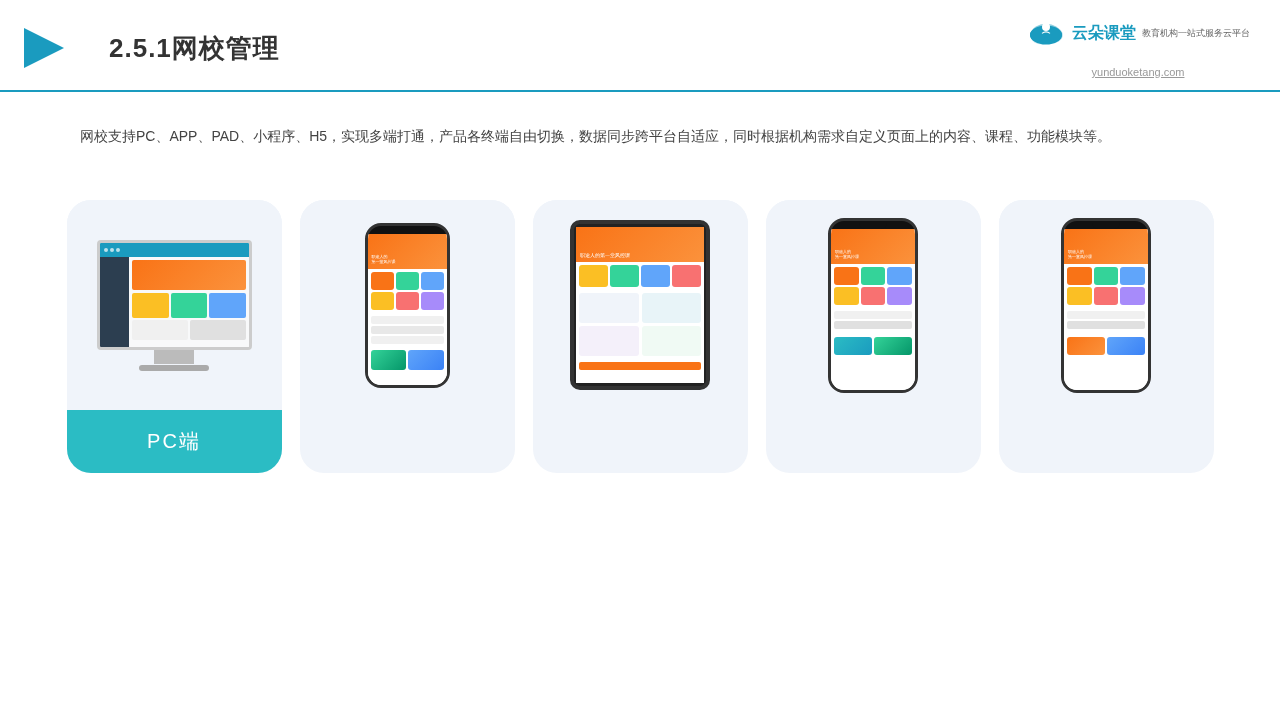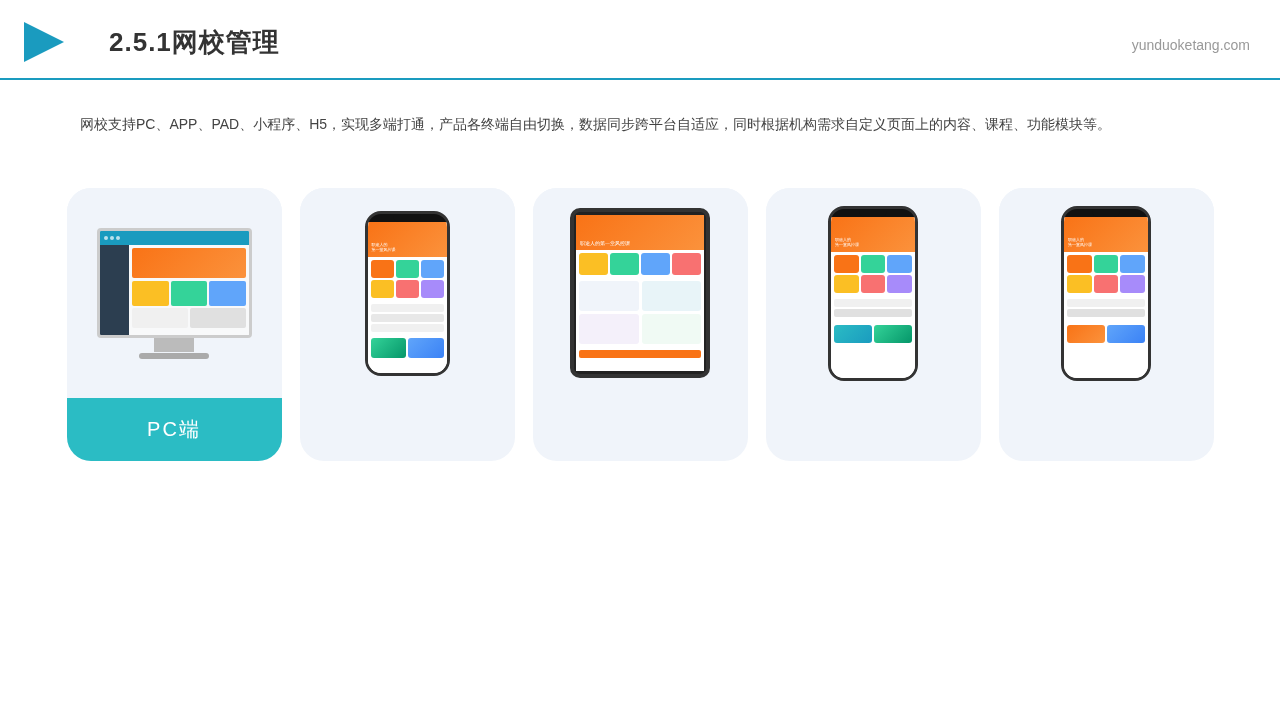--- a/index.html
+++ b/index.html
@@ -49,23 +49,24 @@
     .cloud-icon-svg {
       width: 40px;
       height: 30px;
     }
     .logo-text {
       font-size: 16px;
       color: #1a9bbf;
       font-weight: bold;
     }
     .logo-url {
-      font-size: 14px;
+      font-size: 11px;
       color: #999;
-      margin-top: 6px;
+      margin-top: 18px;
+      text-decoration: underline;
     }
     .logo-sub {
       font-size: 10px;
       color: #666;
     }
 
     
     .description {
       padding: 30px 80px 20px 80px;
       font-size: 14px;
@@ -265,20 +266,38 @@
 <div class="header">
   <div class="header-left">
 
     <svg class="play-icon" viewBox="0 0 48 48" fill="none">
       <polygon points="4,4 44,24 4,44" fill="#1a9bbf"></polygon>
     </svg>
     <span class="page-title">2.5.1网校管理</span>
   </div>
 
   <div class="logo-area">
+    <div class="logo-cloud">
+
+      <svg class="cloud-icon-svg" viewBox="0 0 50 35" fill="none">
+        <ellipse cx="20" cy="22" rx="14" ry="10" fill="#1a9bbf" opacity="0.2"></ellipse>
+        <ellipse cx="30" cy="20" rx="16" ry="11" fill="#1a9bbf" opacity="0.3"></ellipse>
+        <ellipse cx="25" cy="18" rx="18" ry="12" fill="#1a9bbf" opacity="0.5"></ellipse>
+        <ellipse cx="25" cy="20" rx="20" ry="12" fill="#1a9bbf"></ellipse>
+        <ellipse cx="15" cy="20" rx="10" ry="8" fill="#1a9bbf"></ellipse>
+        <ellipse cx="35" cy="20" rx="10" ry="8" fill="#1a9bbf"></ellipse>
+
+        <circle cx="25" cy="10" r="5" fill="#fff"></circle>
+        <path d="M20 18 Q25 14 30 18" stroke="#fff" stroke-width="1.5" fill="none"></path>
+      </svg>
+      <span class="logo-text">云朵课堂</span>
+      <div style="display:flex;flex-direction:column;justify-content:center">
+        <span class="logo-sub" style="font-size:9px;color:#666;line-height:1.4;white-space:nowrap;">教育机构一站式服务云平台</span>
+      </div>
+    </div>
     <span class="logo-url">yunduoketang.com</span>
   </div>
 </div>
 
 <div class="description">
   <span>网校支持PC、APP、PAD、小程序、H5，实现多端打通，产品各终端自由切换，数据同步跨平台自适应，同时根据机构需求自定义页面上的内容、课程、功能模块等。</span>
 </div>
 
 <div class="cards-container">
 

